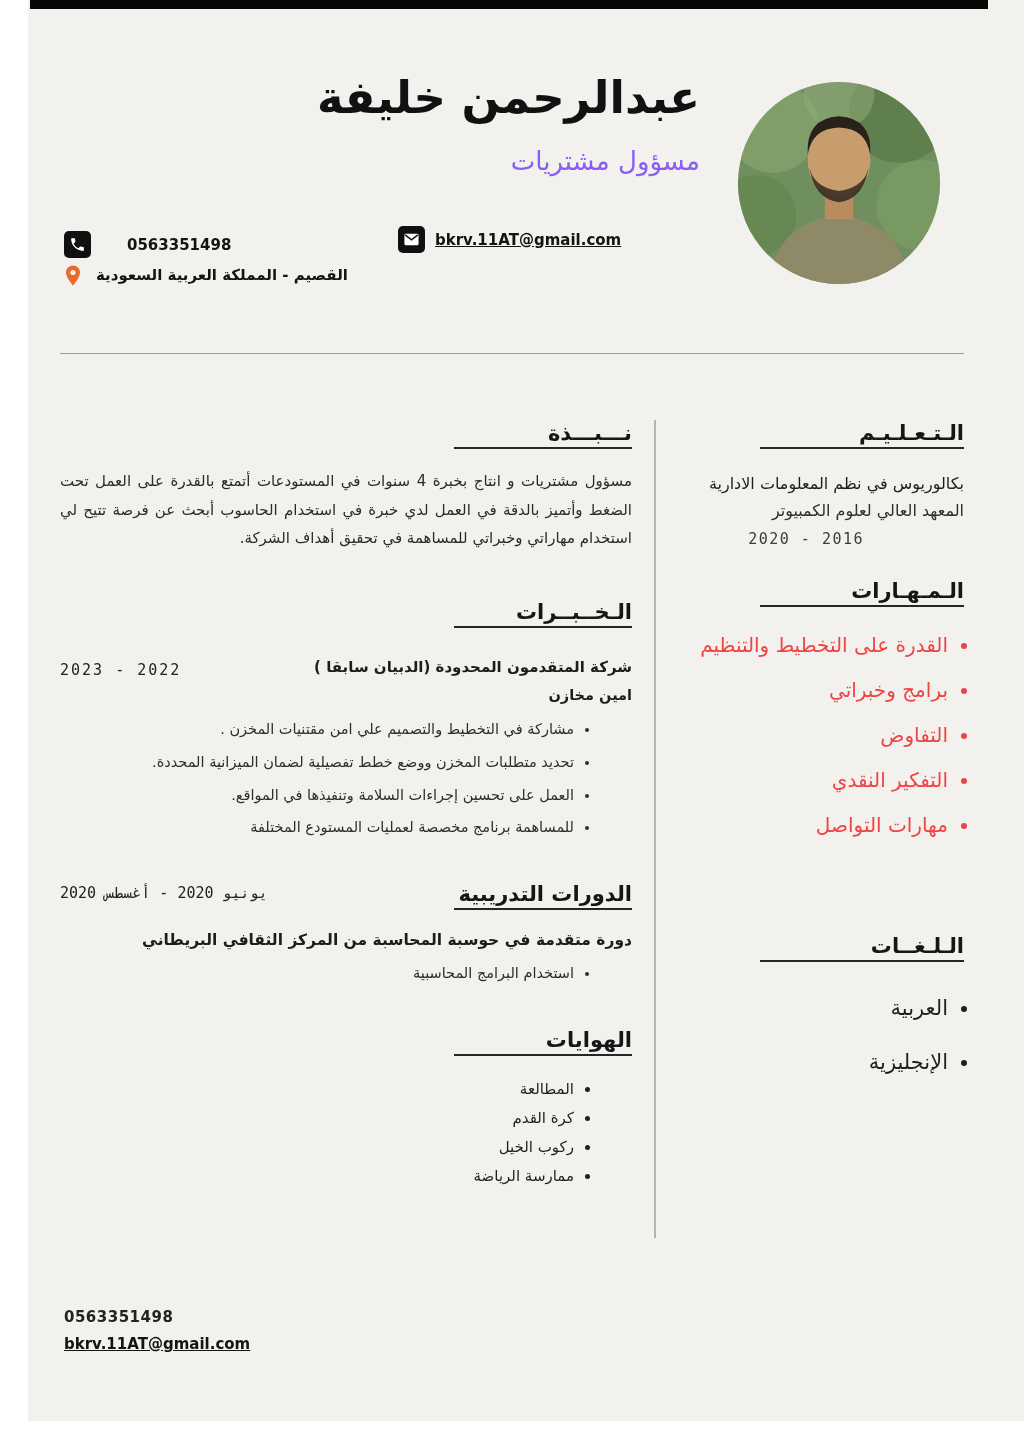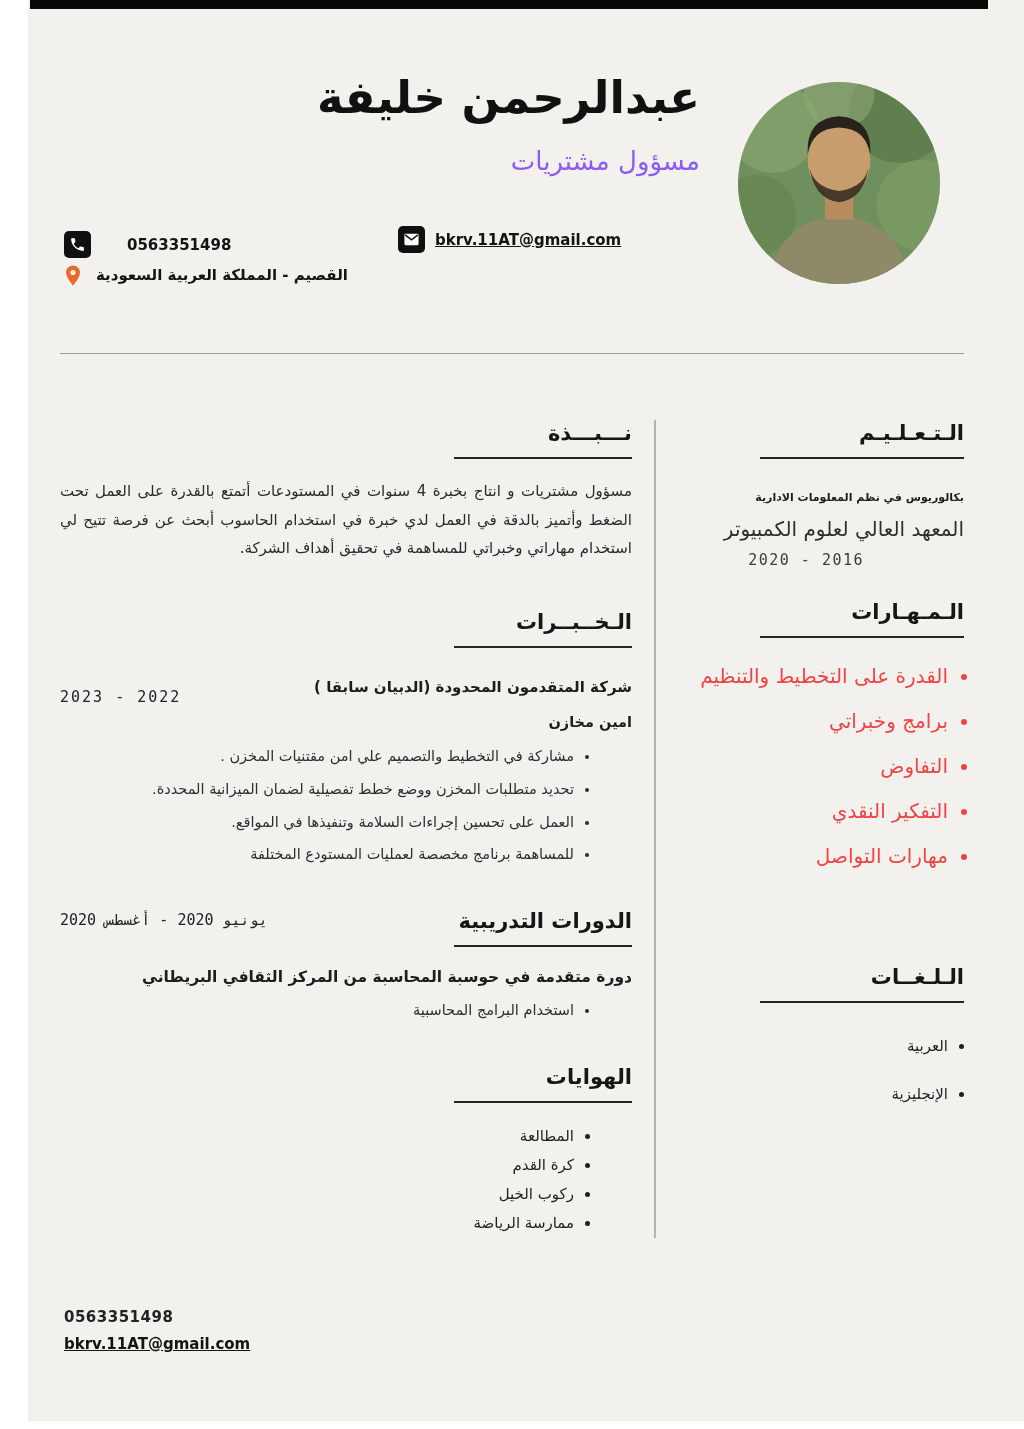--- a/index.html
+++ b/index.html
@@ -34,45 +34,45 @@
 
   .hr { position:absolute; top:353px; left:60px; width:904px; height:1px; background:#9c9c9c; }
 
   
   .content { position:absolute; top:420px; left:60px; width:904px; display:flex; gap:22px; }
   .sidebar { width:286px; text-align:right; }
   .vr { width:2px; height:818px; background:#b3b3b3; align-self:flex-start; flex:none; }
   .main { flex:1; text-align:right; }
 
   .sec-h { display:inline-block; font-size:21px; font-weight:bold; color:#161616;
-           border-bottom:2.5px solid #262626; padding-bottom:10px; line-height:1.3; }
+           border-bottom:2.5px solid #262626; line-height:1.3; }
   .sidebar .sec-h { min-width:204px; }
   .main .sec-h { min-width:178px; }
 
   
-  .edu-degree { margin-top:30px; font-size:11px; font-weight:bold; line-height:1.6; }
-  .edu-school { margin-top:10px; font-size:20px; color:#2e2e2e; }
+  .edu-degree { margin-top:22px; font-size:16px; font-weight:normal; line-height:1.6; }
+  .edu-school { margin-top:4px; font-size:16px; color:#2e2e2e; }
   .edu-dates  { margin-top:10px; font-size:15px; color:#3c3c3c; letter-spacing:1.5px;
                 padding-left:0; padding-right:100px;
                 font-family:"DejaVu Sans Mono", monospace; }
   .sec-skills { margin-top:30px; }
   .skills-list { margin-top:26px; list-style:disc; padding-right:16px; }
   .skills-list li { margin-bottom:21px; font-size:20px; color:#ef4444; }
   .sec-langs { margin-top:96px; }
   .langs-list { margin-top:34px; list-style:disc; padding-right:16px; }
-  .langs-list li { margin-bottom:30px; font-size:15px; color:#1f1f1f; }
+  .langs-list li { margin-bottom:30px; font-size:21px; color:#1f1f1f; }
 
   
   .about-text { margin-top:18px; font-size:15px; line-height:1.9; color:#2b2b2b;
                 text-align:justify; }
   .mt-46 { margin-top:46px; }
   .mt-42 { margin-top:42px; }
   .exp-head { margin-top:30px; display:flex; justify-content:space-between; align-items:flex-start; }
   .exp-company { font-size:15px; font-weight:bold; }
-  .exp-dates { font-size:15px; letter-spacing:2px; color:#222; margin-top:10px; flex:none;
+  .exp-dates { font-size:15px; letter-spacing:2px; color:#222; margin-top:3px; flex:none;
                font-family:"DejaVu Sans Mono", monospace; }
   .exp-role { margin-top:8px; font-size:14.5px; font-weight:bold; }
   .exp-list { margin-top:16px; list-style:disc; padding-right:58px; }
   .exp-list li { margin-bottom:11px; font-size:14.5px; color:#2d2d2d; line-height:1.5; }
   .course-head { display:flex; justify-content:space-between; align-items:flex-start; }
   .course-dates { width:218px; font-size:15px; letter-spacing:1.5px; color:#222;
                   text-align:left; line-height:1.7; flex:none;
                   font-family:"DejaVu Sans Mono", monospace; }
   .course-title { margin-top:18px; font-size:15.5px; font-weight:bold; line-height:1.6; }
   .course-list { margin-top:12px; list-style:disc; padding-right:58px; }

